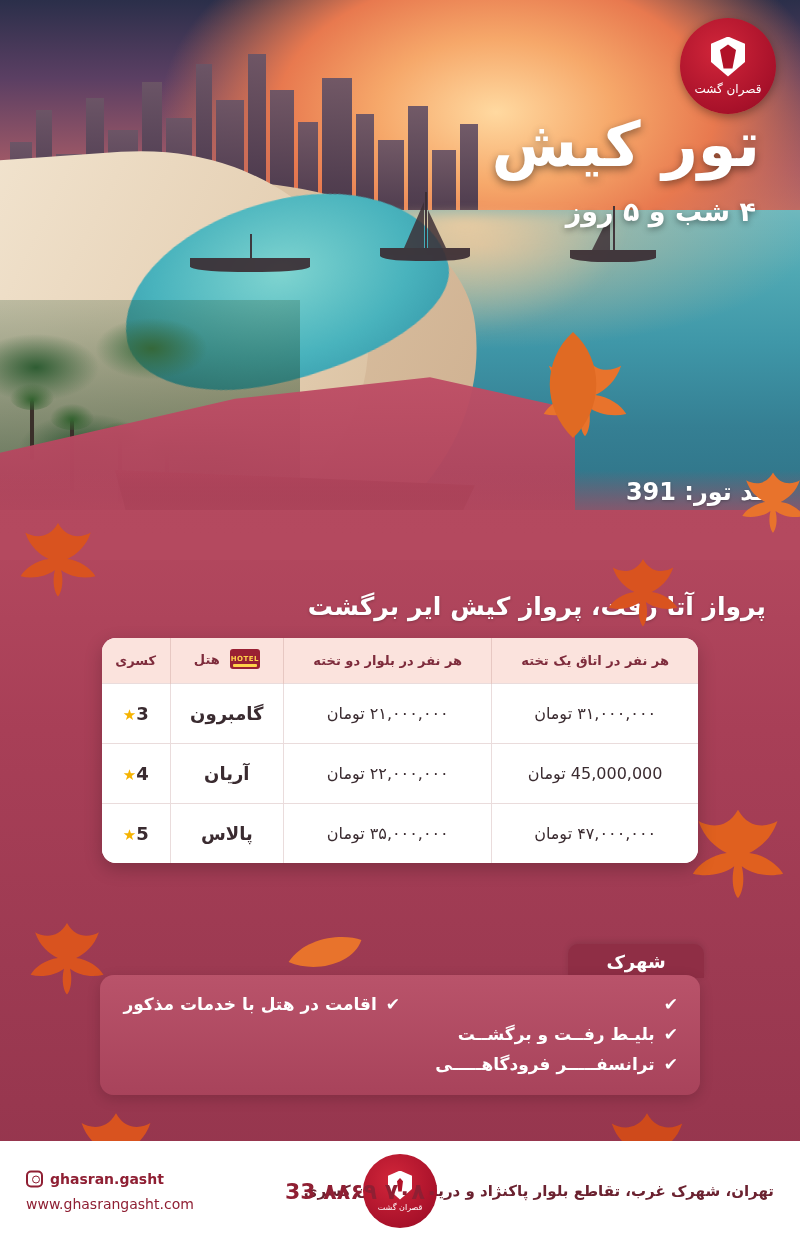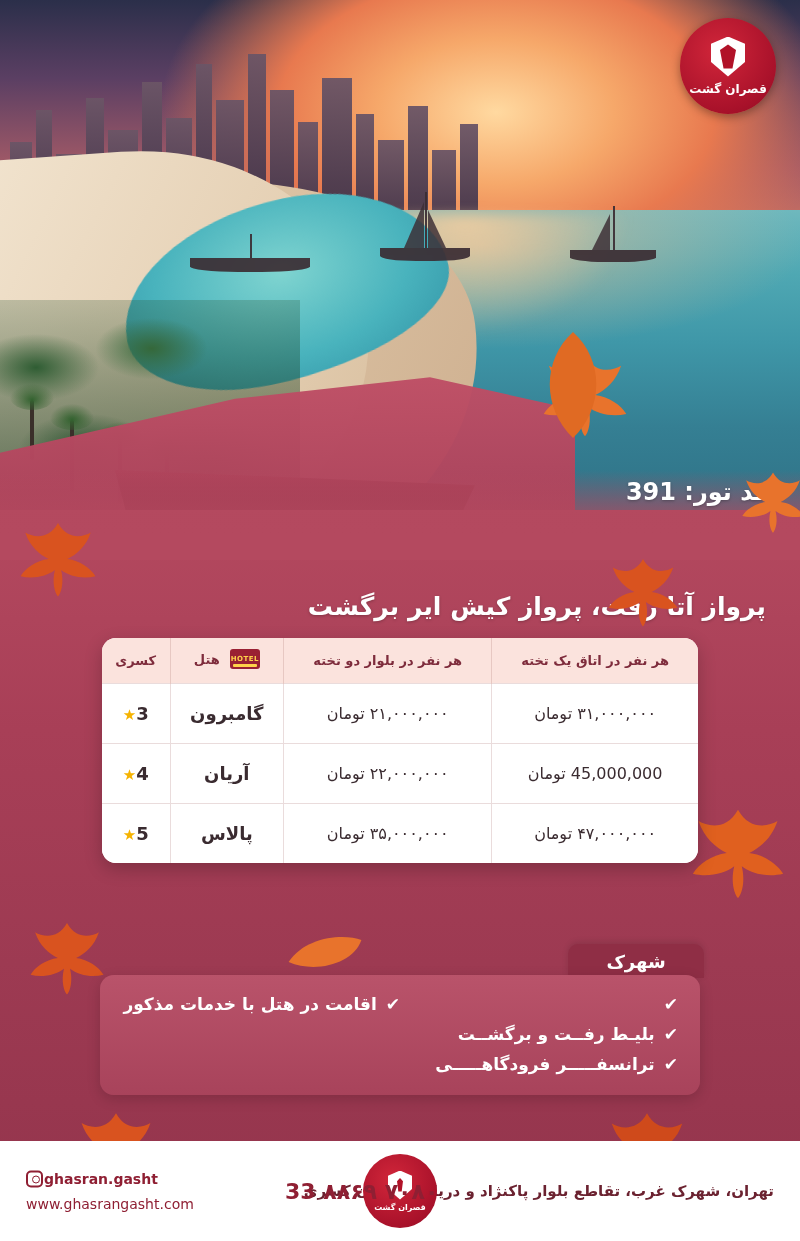--- a/index.html
+++ b/index.html
@@ -114,21 +114,21 @@
     width: 34px; height: 40px;
     background: #fff;
     clip-path: polygon(50% 0%, 100% 18%, 100% 64%, 50% 100%, 0% 64%, 0% 18%);
     position: relative;
   }
   .logo-mark::after {
     content: ""; position: absolute; inset: 7px 9px 8px 9px;
     background: #b11228;
     clip-path: polygon(50% 4%, 100% 26%, 78% 100%, 22% 100%, 0% 26%);
   }
-  .logo-text { font-size: 12px; margin-top: 5px; font-weight: bold; letter-spacing: .5px; }
+  .logo-text { font-size: 12px; margin-top: 5px; font-weight: normal; letter-spacing: .5px; }
 
   
   .hero-title {
     position: absolute; top: 108px; right: 40px;
     color: #fff;
     font-size: 62px;
     font-weight: bold;
     text-shadow: 0 3px 8px rgba(0,0,0,0.45);
     letter-spacing: -1px;
     direction: rtl;
@@ -282,21 +282,21 @@
     font-size: 15px; font-weight: bold; line-height: 1.65;
   }
   .footer-phone {
     position: absolute; left: 285px; top: 50%; transform: translateY(-50%);
     color: #8f1f33; font-size: 22px; font-weight: bold; direction: ltr;
   }
   .footer-left {
     position: absolute; left: 26px; top: 50%; transform: translateY(-50%);
     color: #8f1f33; font-size: 14px; line-height: 1.75; direction: ltr;
   }
-  .ig-row { display: flex; align-items: center; gap: 1px; font-weight: bold; }
+  .ig-row { display: flex; align-items: center; gap: 7px; font-weight: bold; }
   .ig-icon {
     width: 17px; height: 17px; border: 2px solid #8f1f33; border-radius: 5px;
     position: relative; flex: none;
   }
   .ig-icon::after {
     content: ""; position: absolute; left: 3.5px; top: 3.5px; width: 6px; height: 6px;
     border: 1.6px solid #8f1f33; border-radius: 50%;
   }
   .site-row { font-weight: normal; }
 
@@ -357,20 +357,22 @@
     <div class="boat" style="left:570px; top:250px; width:86px; height:12px;">
       <div class="mast" style="height:44px;"></div>
       <div class="sail" style="left:22px; width:18px; height:36px; clip-path:polygon(100% 0,100% 100%,0 100%);"></div>
     </div>
 
     <div class="logo-badge">
       <div class="logo-mark"></div>
       <div class="logo-text">قصران گشت</div>
     </div>
 
+    <div class="hero-title">تور کیش</div>
+    <div class="hero-sub">۴ شب و ۵ روز</div>
   </div>
 
   <div class="ribbon"></div>
   <div class="ribbon-fold-a"></div>
   <div class="body"></div>
 
   <div class="code-tour">کد تور: 391</div>
   <div class="flight-line">پرواز آتا رفت، پرواز کیش ایر برگشت</div>
 
   <div class="leaf" style="left:540px; top:352px;">

